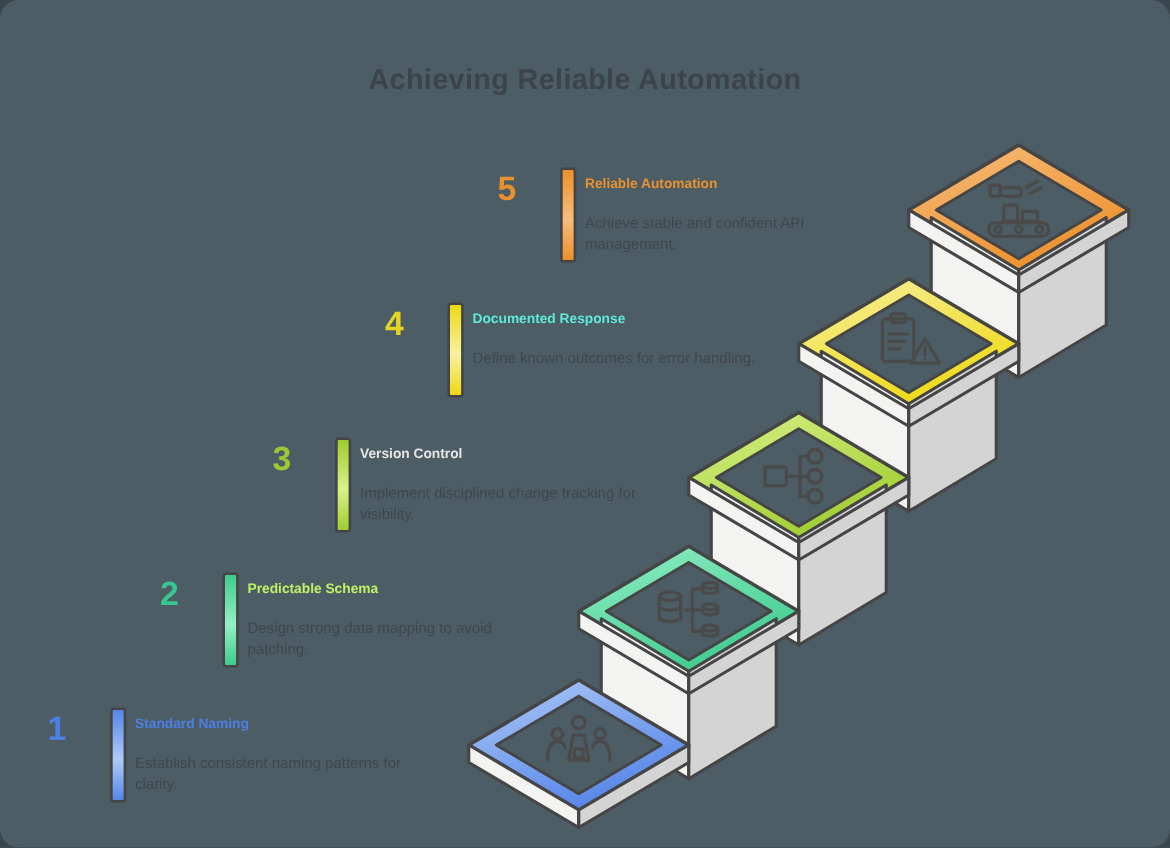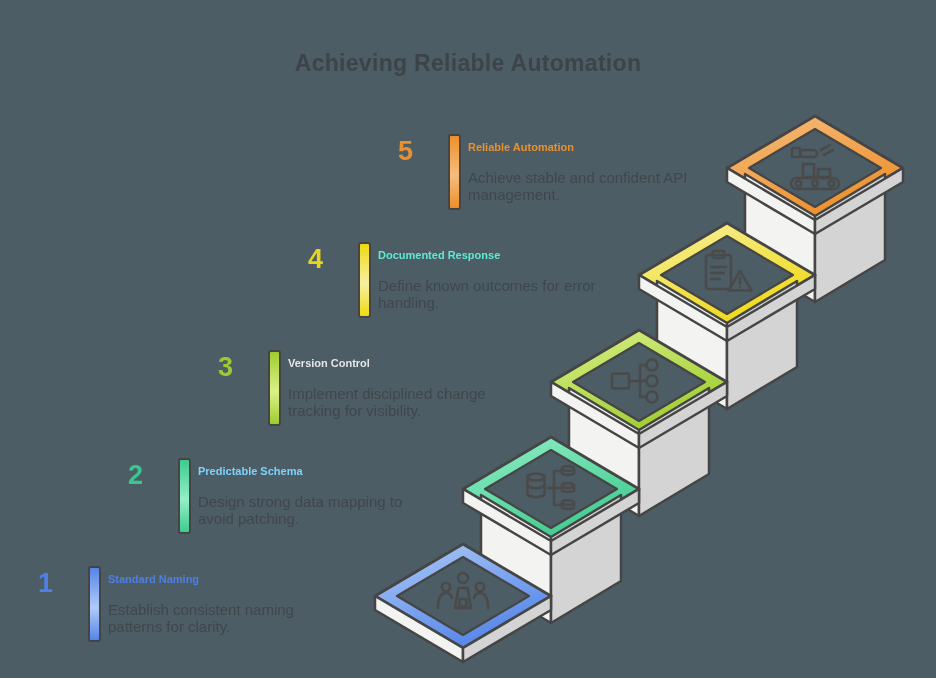--- a/index.html
+++ b/index.html
@@ -19,27 +19,27 @@
   }
   .step-bar{
     position:absolute;left:50px;top:0;width:9px;height:72px;
     border:2px solid #454545;border-radius:3px;
   }
   .step-title{
     position:absolute;left:70px;top:7px;font-size:11px;font-weight:bold;white-space:nowrap;
   }
   .step-desc{
     position:absolute;left:70px;top:36px;width:236px;
-    font-size:15px;line-height:16.5px;color:#3f474c;font-weight:500;
+    font-size:12px;line-height:16.5px;color:#3f474c;font-weight:500;
   }
 </style>
 </head>
 <body>
 
-<div id="stage" style="background: rgb(77, 93, 102);">
+<div id="stage" style="background: rgb(77, 93, 102); border-radius: 15px;">
   <svg id="stairs-svg" width="936" height="678">
       <defs>
         <linearGradient id="grad0" x1="0" y1="0" x2="0.55" y2="1">
           <stop offset="0%" stop-color="#aecbf7"></stop>
           <stop offset="100%" stop-color="#5585e8"></stop>
         </linearGradient>
         <linearGradient id="grad1" x1="0" y1="0" x2="0.55" y2="1">
           <stop offset="0%" stop-color="#93efc7"></stop>
           <stop offset="100%" stop-color="#3ecb8e"></stop>
         </linearGradient>
@@ -165,21 +165,21 @@
 
   <div class="step-block" style="left:38px;top:566px;">
     <div class="step-num" style="color: rgb(76, 128, 230);">1</div>
     <div class="step-bar" style="background: linear-gradient(rgb(85, 133, 232) 0%, rgb(174, 203, 247) 55%, rgb(85, 133, 232) 100%);"></div>
     <div class="step-title" style="color: rgb(76, 128, 230);">Standard Naming</div>
     <div class="step-desc">Establish consistent naming patterns for clarity.</div>
   </div>
   <div class="step-block" style="left:128px;top:458px;">
     <div class="step-num" style="color: rgb(56, 199, 141);">2</div>
     <div class="step-bar" style="background: linear-gradient(rgb(62, 203, 142) 0%, rgb(147, 239, 199) 55%, rgb(62, 203, 142) 100%);"></div>
-    <div class="step-title" style="color: #7dd3fc; text-align: center;">Predictable Schema</div>
+    <div class="step-title" style="color: #bef264; text-align: center;">Predictable Schema</div>
     <div class="step-desc">Design strong data mapping to avoid patching.</div>
   </div>
   <div class="step-block" style="left:218px;top:350px;">
     <div class="step-num" style="color: rgb(156, 202, 51);">3</div>
     <div class="step-bar" style="background: linear-gradient(rgb(158, 205, 46) 0%, rgb(218, 241, 137) 55%, rgb(158, 205, 46) 100%);"></div>
     <div class="step-title" style="color: #e5e5e5;">Version Control</div>
     <div class="step-desc">Implement disciplined change tracking for visibility.</div>
   </div>
   <div class="step-block" style="left:308px;top:242px;">
     <div class="step-num" style="color: rgb(227, 213, 33);">4</div>

